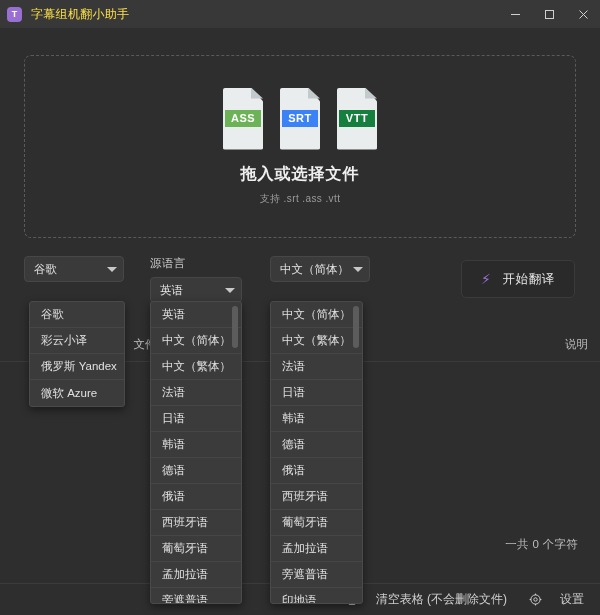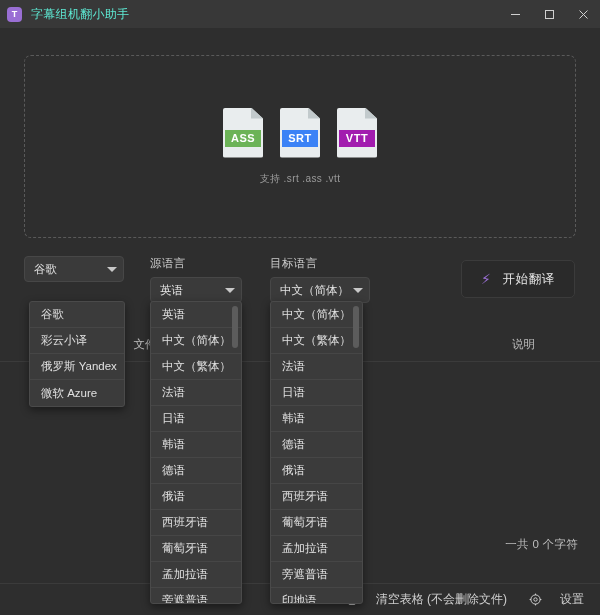--- a/index.html
+++ b/index.html
@@ -28,21 +28,21 @@
   .app-icon {
     width: 15px; height: 15px;
     border-radius: 4px;
     background: #9a6fd4;
     display: flex; align-items: center; justify-content: center;
     font-size: 9px; color: #ffffff; font-weight: bold;
     line-height: 1;
   }
   .app-title {
     margin-left: 9px;
-    font-size: 12px; color: #5eead4;
+    font-size: 12px; color: #fde047;
     letter-spacing: .3px;
   }
   .winbtns { margin-left: auto; display: flex; height: 28px; }
   .winbtn {
     width: 34px; height: 28px;
     display: flex; align-items: center; justify-content: center;
     color: #cfcfcf;
   }
   .winbtn svg { display:block; }
 
@@ -53,21 +53,21 @@
     left: 24px; top: 27px;
     width: 552px; height: 183px;
     border: 1px dashed #5a5a5a;
     border-radius: 7px;
     display: flex; flex-direction: column;
     align-items: center; justify-content: center;
   }
   .file-icons { display: flex; gap: 17px; margin-bottom: 14px; }
   .fileicon {
     position: relative;
-    width: 40px; height: 50px;
+    width: 40px; height: 62px;
   }
   .fileicon .page {
     position: absolute; inset: 0;
     background: #e9edee;
     border-radius: 2px;
     clip-path: polygon(0 0, 70% 0, 100% 22%, 100% 100%, 0 100%);
   }
   .fileicon .fold {
     position: absolute; right: 0; top: 0;
     width: 12px; height: 11px;
@@ -76,21 +76,21 @@
   }
   .fileicon .tag {
     position: absolute; left: 2px; right: 2px;
     top: 22px; height: 17px;
     display: flex; align-items: center; justify-content: center;
     font-size: 11px; font-weight: bold; color: #ffffff;
     letter-spacing: .5px;
   }
   .tag.ass { background: #6cb357; }
   .tag.srt { background: #3b82f6; }
-  .tag.vtt { background: #a21caf; }
+  .tag.vtt { background: #15803d; }
 
   .drop-title {
     font-size: 16px; font-weight: bold; color: #efefef;
     letter-spacing: 1px; margin-bottom: 7px;
   }
   .drop-sub { font-size: 10px; color: #9b9b9b; letter-spacing: .4px; }
 
   
   .controls {
     position: absolute; left: 0; right: 0; top: 228px;
@@ -145,21 +145,21 @@
   .thead {
     height: 34px;
     border-bottom: 1px solid #3b3b3b;
     display: flex; align-items: center;
     font-size: 11.5px; color: #bdbdbd;
     padding: 0 0 0 0;
   }
   .th { padding: 0 12px; }
   .th-file { width: 180px; text-align: right; }
   .th-spacer { flex: 1; }
-  .th-desc { width: 100px; text-align: left; }
+  .th-desc { width: 100px; text-align: right; }
 
   .tbody { height: calc(100% - 34px); position: relative; }
   .charcount {
     position: absolute; right: 22px; bottom: 6px;
     font-size: 11.5px; color: #bdbdbd; letter-spacing: .3px;
   }
 
   
   .bottombar {
     position: absolute; left: 0; right: 0; bottom: 0;
@@ -251,20 +251,21 @@
           <div class="page"></div>
             <div class="fold"></div>
           <div class="tag srt">SRT</div>
         </div>
         <div class="fileicon">
           <div class="page"></div>
             <div class="fold"></div>
           <div class="tag vtt">VTT</div>
         </div>
       </div>
+      <div class="drop-title">拖入或选择文件</div>
       <div class="drop-sub">支持 .srt .ass .vtt</div>
     </div>
 
     <div class="controls">
 
       <div class="ctrl-group g-provider">
         <div class="select">
           <span>谷歌</span>
           <span class="caret"></span>
         </div>
@@ -272,21 +273,20 @@
 
       <div class="ctrl-group g-source">
         <span class="ctrl-label">源语言</span>
         <div class="select">
           <span>英语</span>
           <span class="caret"></span>
         </div>
       </div>
 
       <div class="ctrl-group g-target">
-        <span class="ctrl-label">目标语言</span>
         <div class="select">
           <span>中文（简体）</span>
           <span class="caret"></span>
         </div>
       </div>
     </div>
 
     <div class="start-btn">
       <span class="bolt">⚡</span>
       <span>开始翻译</span>

